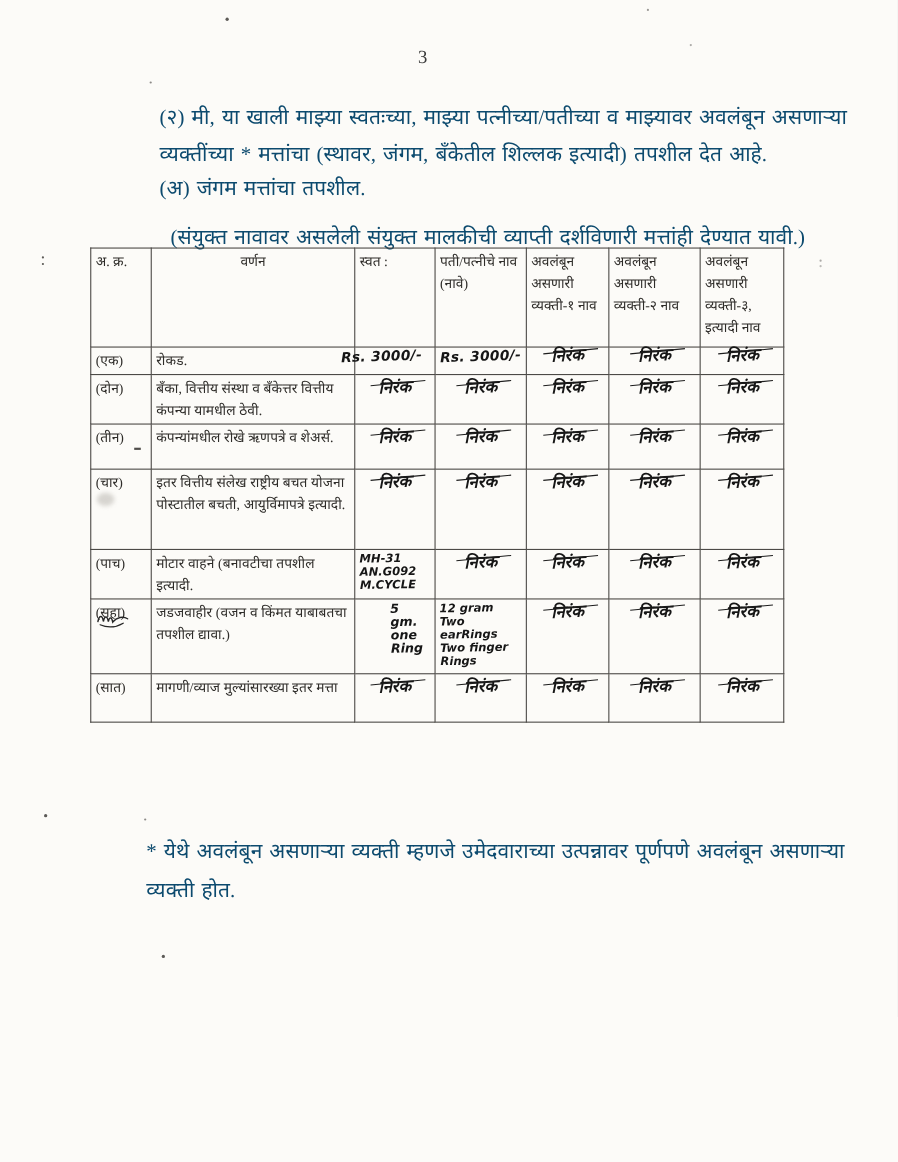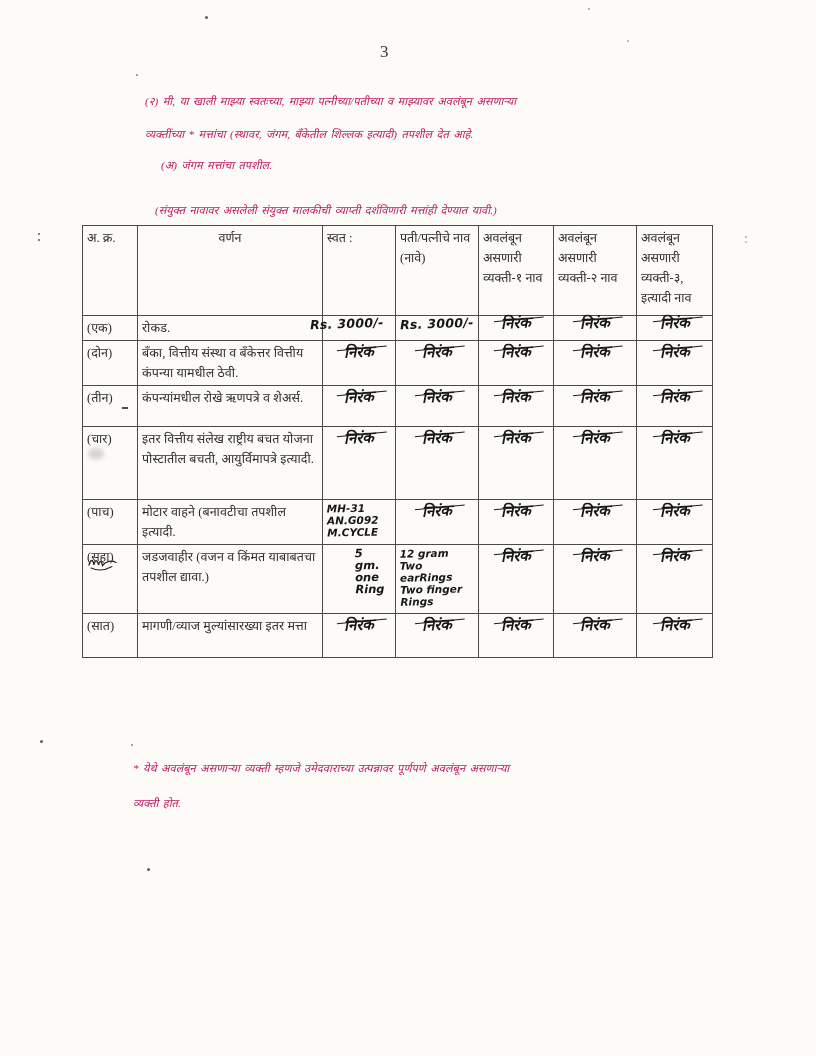--- a/index.html
+++ b/index.html
@@ -1,21 +1,21 @@
 <!DOCTYPE html>
 <html><head>
 <meta charset="utf-8">
 <style>
   html,body{margin:0;padding:0;}
   body{width:816px;height:1056px;background:#e9e9e9;font-family:"Liberation Serif","DejaVu Serif",serif;}
   #page{position:relative;width:816px;height:1056px;background:#fcfbf8;overflow:hidden;color:#2d2b28;}
 
   .pagenum{position:absolute;left:380px;top:42px;font-size:17px;color:#3a3a3a;letter-spacing:1px;}
 
-  .pline{position:absolute;white-space:nowrap;font-size:11px;color:#be185d;letter-spacing:.1px;word-spacing:1.5px;font-style:italic;}
+  .pline{position:absolute;white-space:nowrap;font-size:19px;color:#0c4a6e;letter-spacing:.1px;word-spacing:1.5px;}
 
   
   table.assets{position:absolute;left:82px;top:225px;width:630px;border-collapse:collapse;table-layout:fixed;}
   table.assets td{border:1.4px solid #4c4a47;vertical-align:top;padding:2px 4px;font-size:12.5px;line-height:20px;color:#2e2c29;overflow:visible;}
   td.hdr{line-height:21px;padding-top:4px;}
   td.hdr.center{text-align:center;}
   td.sr{padding-left:4px;white-space:nowrap;}
   td.desc{padding-left:6px;letter-spacing:.1px;}
   td.hv{text-align:center;vertical-align:middle;}
 
@@ -35,21 +35,21 @@
 </style>
 </head>
 <body>
 
 <div id="page">
 
   <div class="pagenum">3</div>
 
   <div class="pline" style="left:145px;top:93px;">(२) मी, या खाली माझ्या स्वतःच्या, माझ्या पत्नीच्या/पतीच्या व माझ्यावर अवलंबून असणाऱ्या</div>
   <div class="pline" style="left:145px;top:126px;">व्यक्तींच्या * मत्तांचा (स्थावर, जंगम, बँकेतील शिल्लक इत्यादी) तपशील देत आहे.</div>
-  <div class="pline" style="left:145px;top:157px;margin-left:16px;">(अ) जंगम मत्तांचा तपशील.</div>
+  <div class="pline" style="left:145px;top:157px;">(अ) जंगम मत्तांचा तपशील.</div>
   <div class="pline" style="left:155px;top:186px;margin-top:16px;">(संयुक्त नावावर असलेली संयुक्त मालकीची व्याप्ती दर्शविणारी मत्तांही देण्यात यावी.)</div>
 
   <table class="assets">
     <colgroup>
       <col style="width:55px">
         <col style="width:185px">
         <col style="width:73px">
         <col style="width:83px">
       <col style="width:75px">
         <col style="width:83px">

